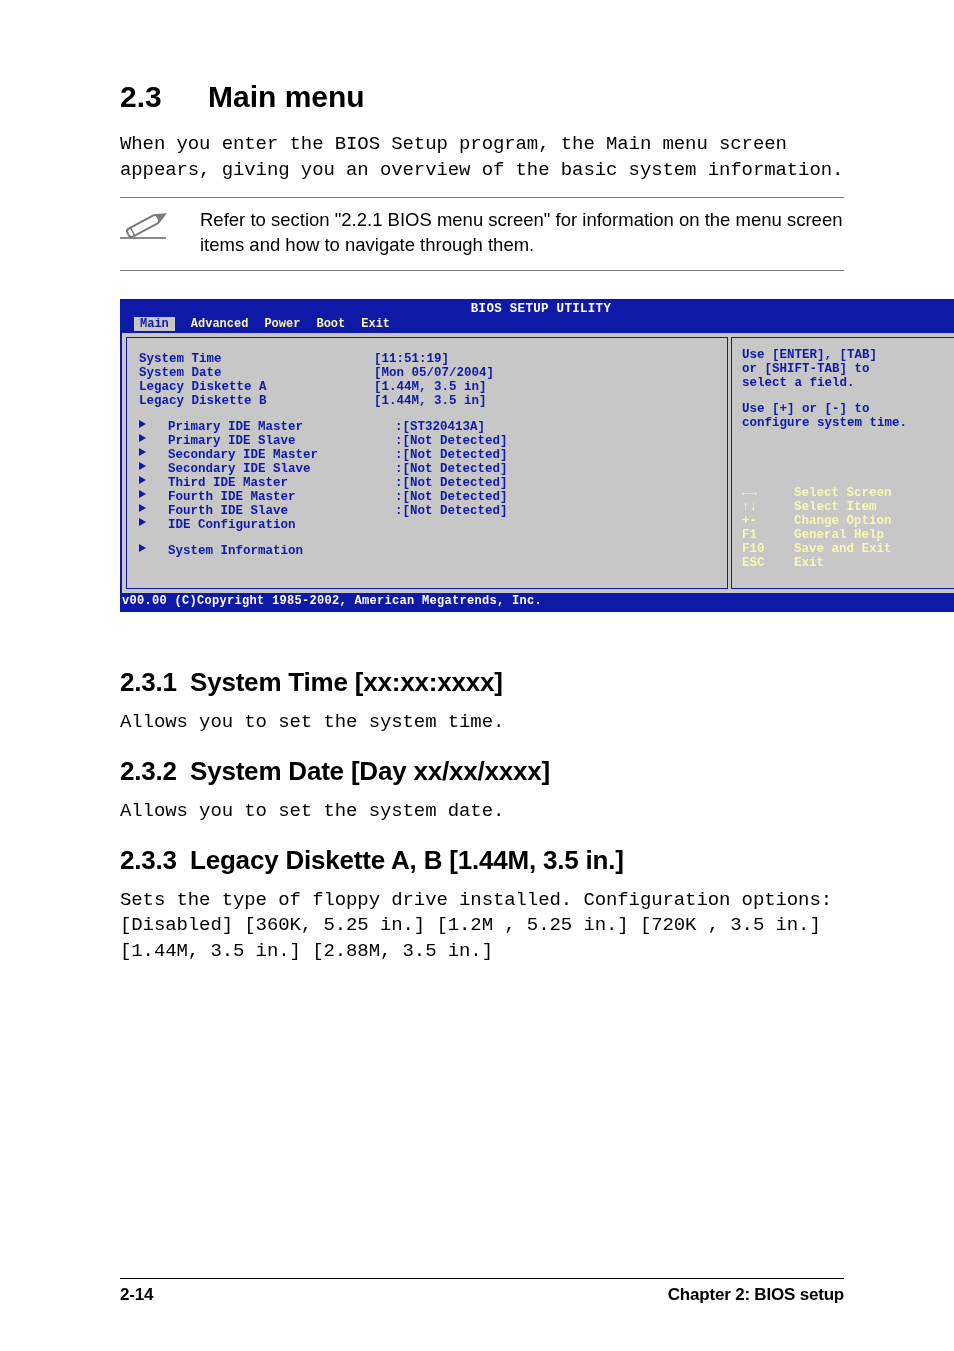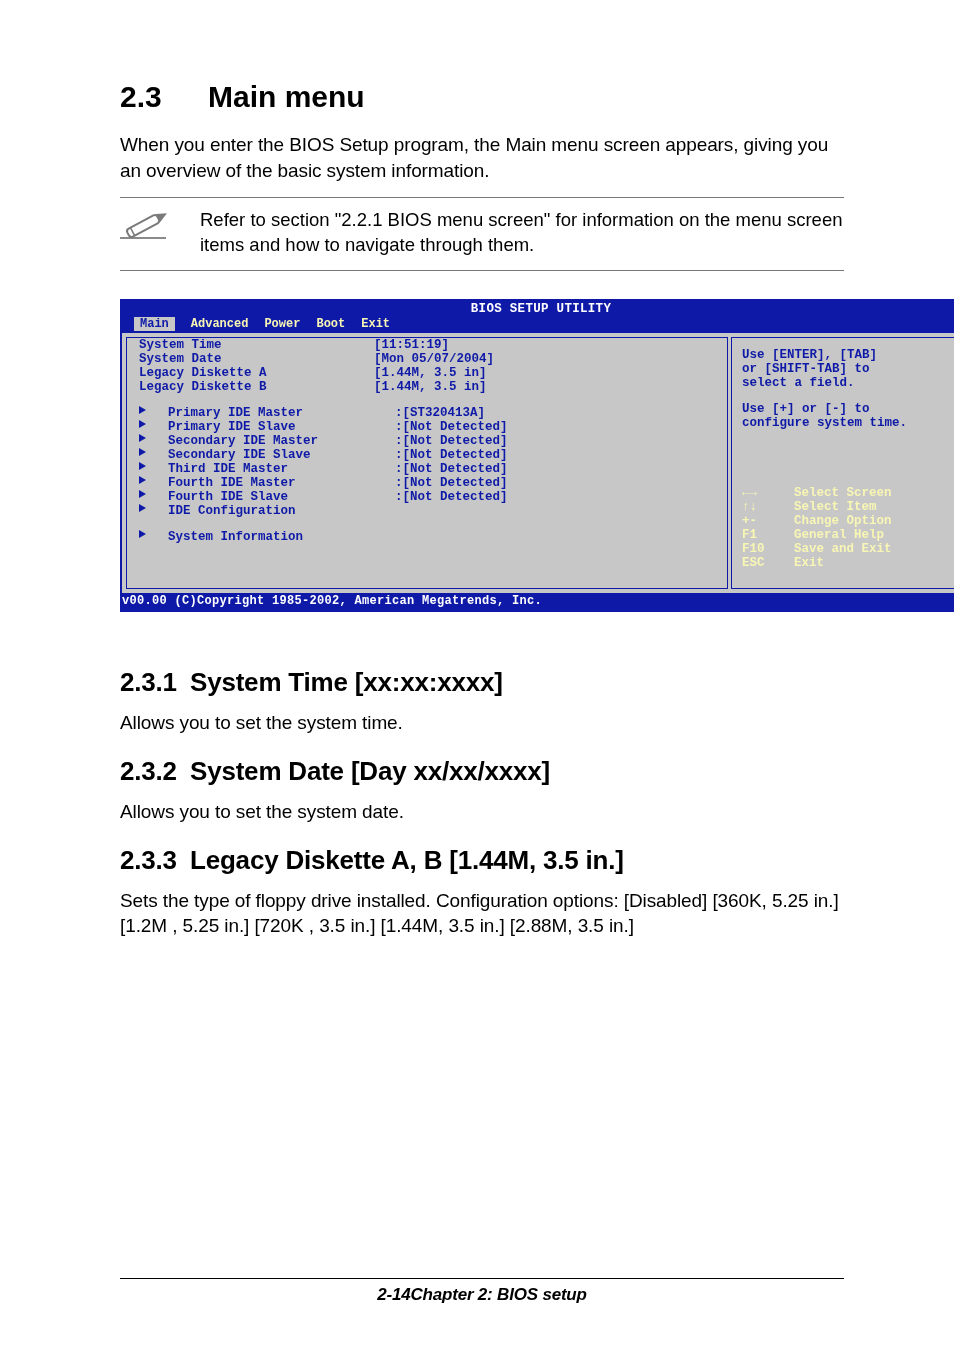--- a/index.html
+++ b/index.html
@@ -16,20 +16,21 @@
     font-size: 30px;
     font-weight: bold;
     margin-bottom: 18px;
   }
   h1 .num { display: inline-block; width: 88px; }
   p.body {
     font-size: 19px;
     line-height: 1.35;
     margin-bottom: 14px;
     letter-spacing: -0.1px;
+    font-family: Liberation Mono, monospace;
   }
   .note-row {
     display: flex;
     align-items: flex-start;
     gap: 28px;
     border-top: 1px solid #777;
     border-bottom: 1px solid #777;
     padding: 10px 0 12px;
     margin: 6px 0 28px;
   }
@@ -66,21 +67,21 @@
     color: #0e1aa7;
     padding: 0 6px;
   }
   .bios-body {
     display: flex;
   }
   .bios-left {
     flex: 1;
     border: 1px solid #0e1aa7;
     margin: 4px 3px 4px 4px;
-    padding: 0 0 18px 12px;
+    padding: 14px 0 18px 12px;
     position: relative;
   }
   .bios-right {
     width: 225px;
     border: 1px solid #0e1aa7;
     margin: 4px 4px 4px 0;
     padding: 10px 8px 18px 10px;
   }
   .bios-row { display: flex; }
   .bios-row .lab { width: 235px; white-space: pre; }
@@ -114,26 +115,25 @@
     margin: 20px 0 12px;
     letter-spacing: -0.2px;
   }
   h2.sub-heading .snum { display: inline-block; width: 70px; }
   .page-footer {
     position: absolute;
     bottom: 46px;
     left: 120px;
     right: 110px;
     display: flex;
-    justify-content: center;
+    justify-content: space-between;
     font-size: 17px;
     font-weight: bold;
     border-top: none;
     letter-spacing: -0.2px;
-    font-style: italic;
   }
   .page-footer-line {
     position: absolute;
     bottom: 72px;
     left: 120px;
     right: 110px;
     border-top: 1px solid #000;
   }
 </style>
 </head>

